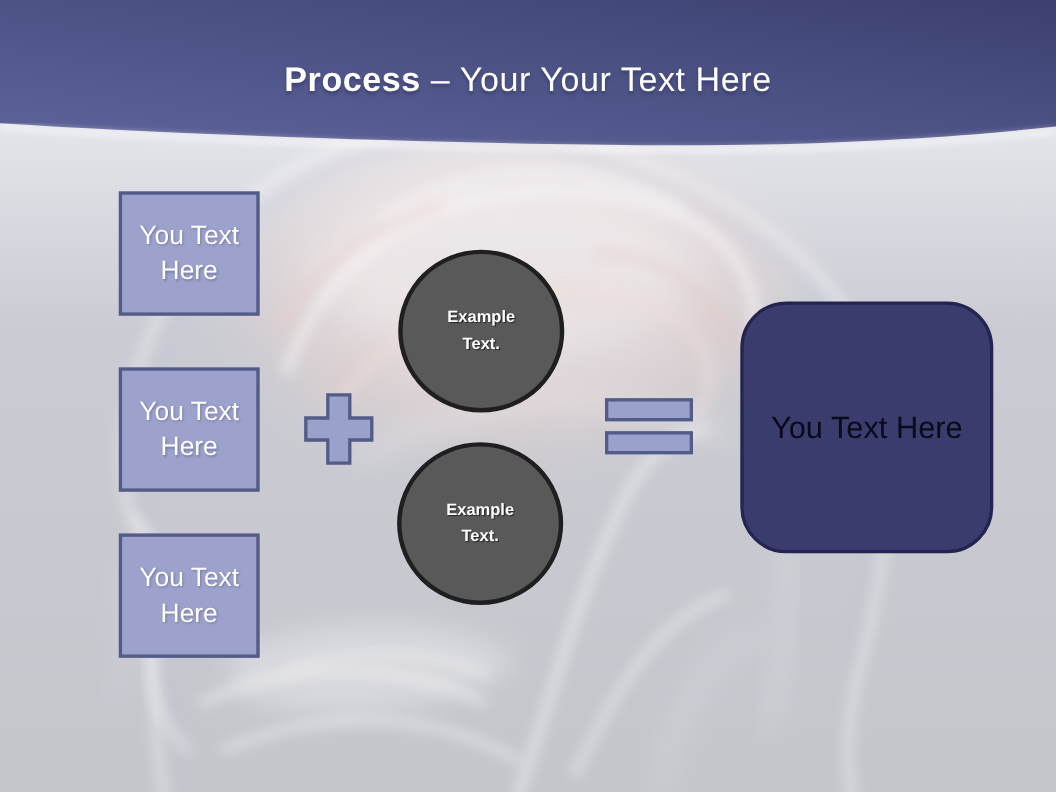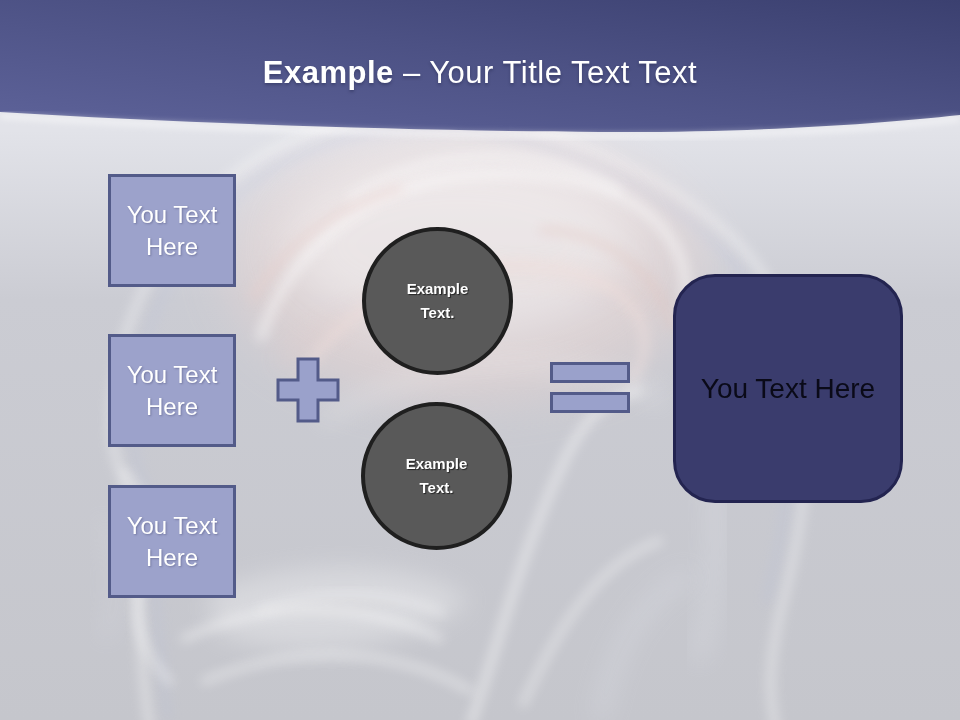--- a/index.html
+++ b/index.html
@@ -113,23 +113,23 @@
       </linearGradient>
       <filter id="hblur" x="-20%" y="-20%" width="140%" height="140%">
           <feGaussianBlur stdDeviation="3"></feGaussianBlur>
         </filter>
     </defs>
     <path d="M0,0 H960 V115 C870,125 740,133 600,132 C430,131 190,124 0,112 Z" fill="url(#hdr)"></path>
     <path d="M0,116 C190,128 430,135 600,136 C740,137 870,129 960,119" fill="none" stroke="#ffffff" stroke-width="5" opacity="0.55" filter="url(#hblur)"></path>
   </svg>
 
   <div class="slide-title">
-    <span class="bold">Example</span>
+    <span class="bold">Process</span>
     <span>–</span>
-    <span>Your Title Text Text</span>
+    <span>Your Your Text Here</span>
   </div>
 
   <div class="process-box box-1">
     <div class="label-inner">You Text Here</div>
   </div>
   <div class="process-box box-2">
     <div class="label-inner">You Text Here</div>
   </div>
   <div class="process-box box-3">
     <div class="label-inner">You Text Here</div>

